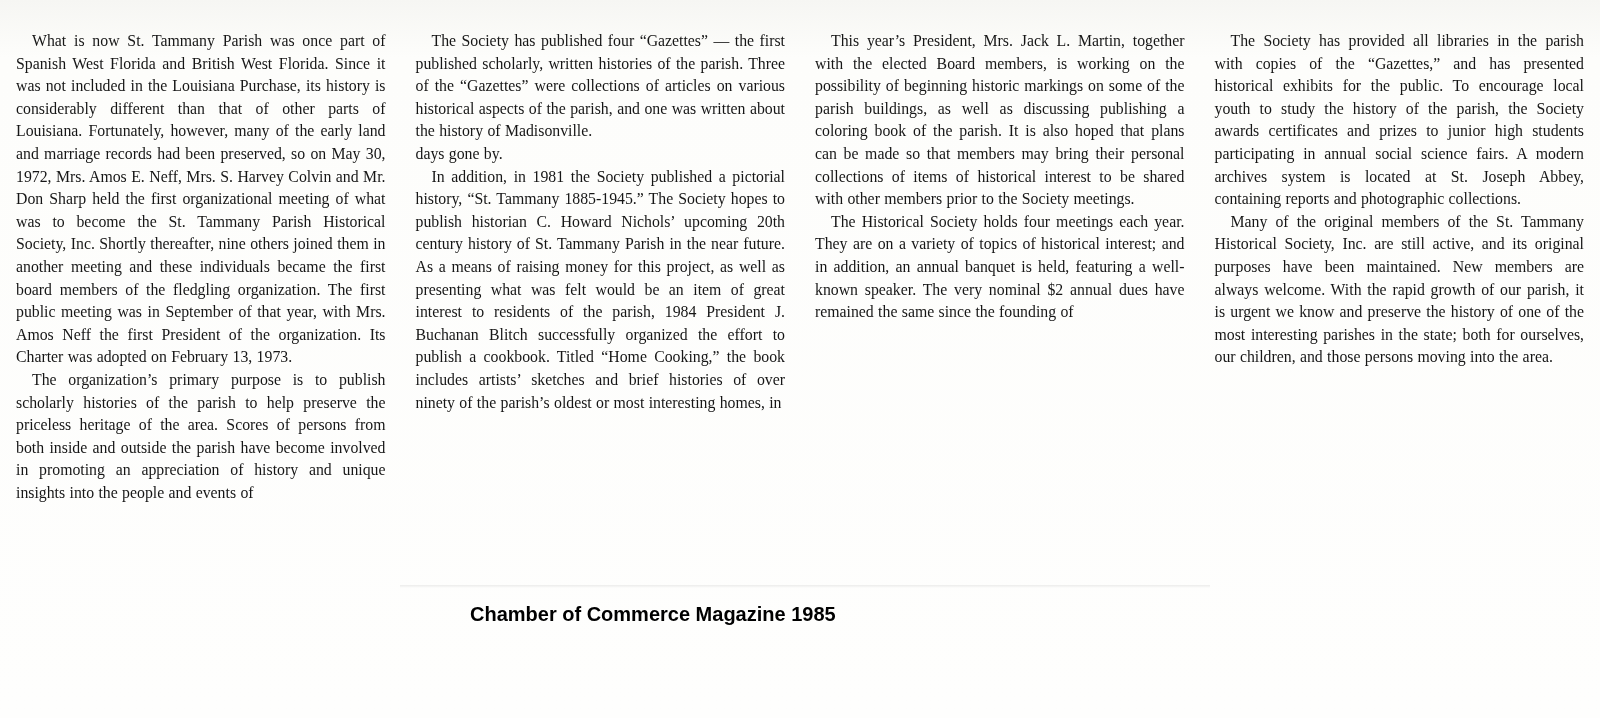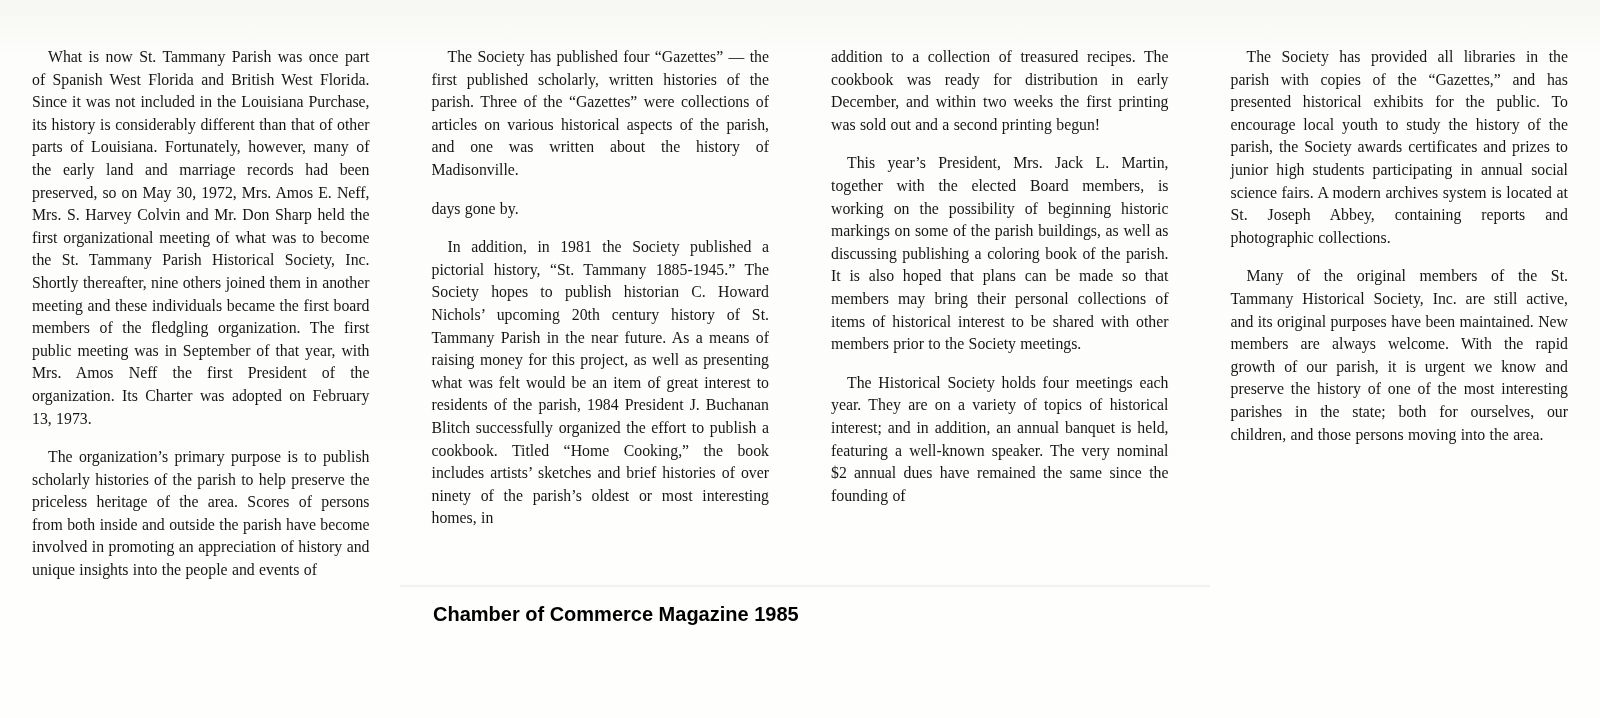--- a/index.html
+++ b/index.html
@@ -35,29 +35,29 @@
     font-family: "Liberation Serif", serif;
     font-size: 15.8px;
     line-height: 22.6px;
     text-align: justify;
   }
   .column {
     flex: 1 1 0;
     min-width: 0;
   }
   .para {
-    margin: 16px;
+    margin: 0;
     word-spacing: 0.4px;
   }
   .para.indent {
     text-indent: 16px;
   }
   .caption {
     position: absolute;
-    left: 433px;
+    left: 470px;
     top: 603px;
     font-family: "Liberation Sans", sans-serif;
     font-weight: bold;
     font-size: 20px;
     color: #000;
   }
   .scan-line {
     position: absolute;
     left: 400px;
     top: 585px;
@@ -79,21 +79,20 @@
       <p class="para indent">The organization’s primary purpose is to publish scholarly histories of the parish to help preserve the priceless heritage of the area. Scores of persons from both inside and outside the parish have become involved in promoting an appreciation of history and unique insights into the people and events of</p>
     </div>
 
     <div class="column">
       <p class="para indent">The Society has published four “Gazettes” — the first published scholarly, written histories of the parish. Three of the “Gazettes” were collections of articles on various historical aspects of the parish, and one was written about the history of Madisonville.</p>
       <p class="para">days gone by.</p>
       <p class="para indent">In addition, in 1981 the Society published a pictorial history, “St. Tammany 1885-1945.” The Society hopes to publish historian C. Howard Nichols’ upcoming 20th century history of St. Tammany Parish in the near future. As a means of raising money for this project, as well as presenting what was felt would be an item of great interest to residents of the parish, 1984 President J. Buchanan Blitch successfully organized the effort to publish a cookbook. Titled “Home Cooking,” the book includes artists’ sketches and brief histories of over ninety of the parish’s oldest or most interesting homes, in</p>
     </div>
 
     <div class="column">
-      <p class="para">addition to a collection of treasured recipes. The cookbook was ready for distribution in early December, and within two weeks the first printing was sold out and a second printing begun!</p>
       <p class="para indent">This year’s President, Mrs. Jack L. Martin, together with the elected Board members, is working on the possibility of beginning historic markings on some of the parish buildings, as well as discussing publishing a coloring book of the parish. It is also hoped that plans can be made so that members may bring their personal collections of items of historical interest to be shared with other members prior to the Society meetings.</p>
       <p class="para indent">The Historical Society holds four meetings each year. They are on a variety of topics of historical interest; and in addition, an annual banquet is held, featuring a well-known speaker. The very nominal $2 annual dues have remained the same since the founding of</p>
     </div>
 
     <div class="column">
       <p class="para indent">The Society has provided all libraries in the parish with copies of the “Gazettes,” and has presented historical exhibits for the public. To encourage local youth to study the history of the parish, the Society awards certificates and prizes to junior high students participating in annual social science fairs. A modern archives system is located at St. Joseph Abbey, containing reports and photographic collections.</p>
       <p class="para indent">Many of the original members of the St. Tammany Historical Society, Inc. are still active, and its original purposes have been maintained. New members are always welcome. With the rapid growth of our parish, it is urgent we know and preserve the history of one of the most interesting parishes in the state; both for ourselves, our children, and those persons moving into the area.</p>
     </div>
 
   </div>

